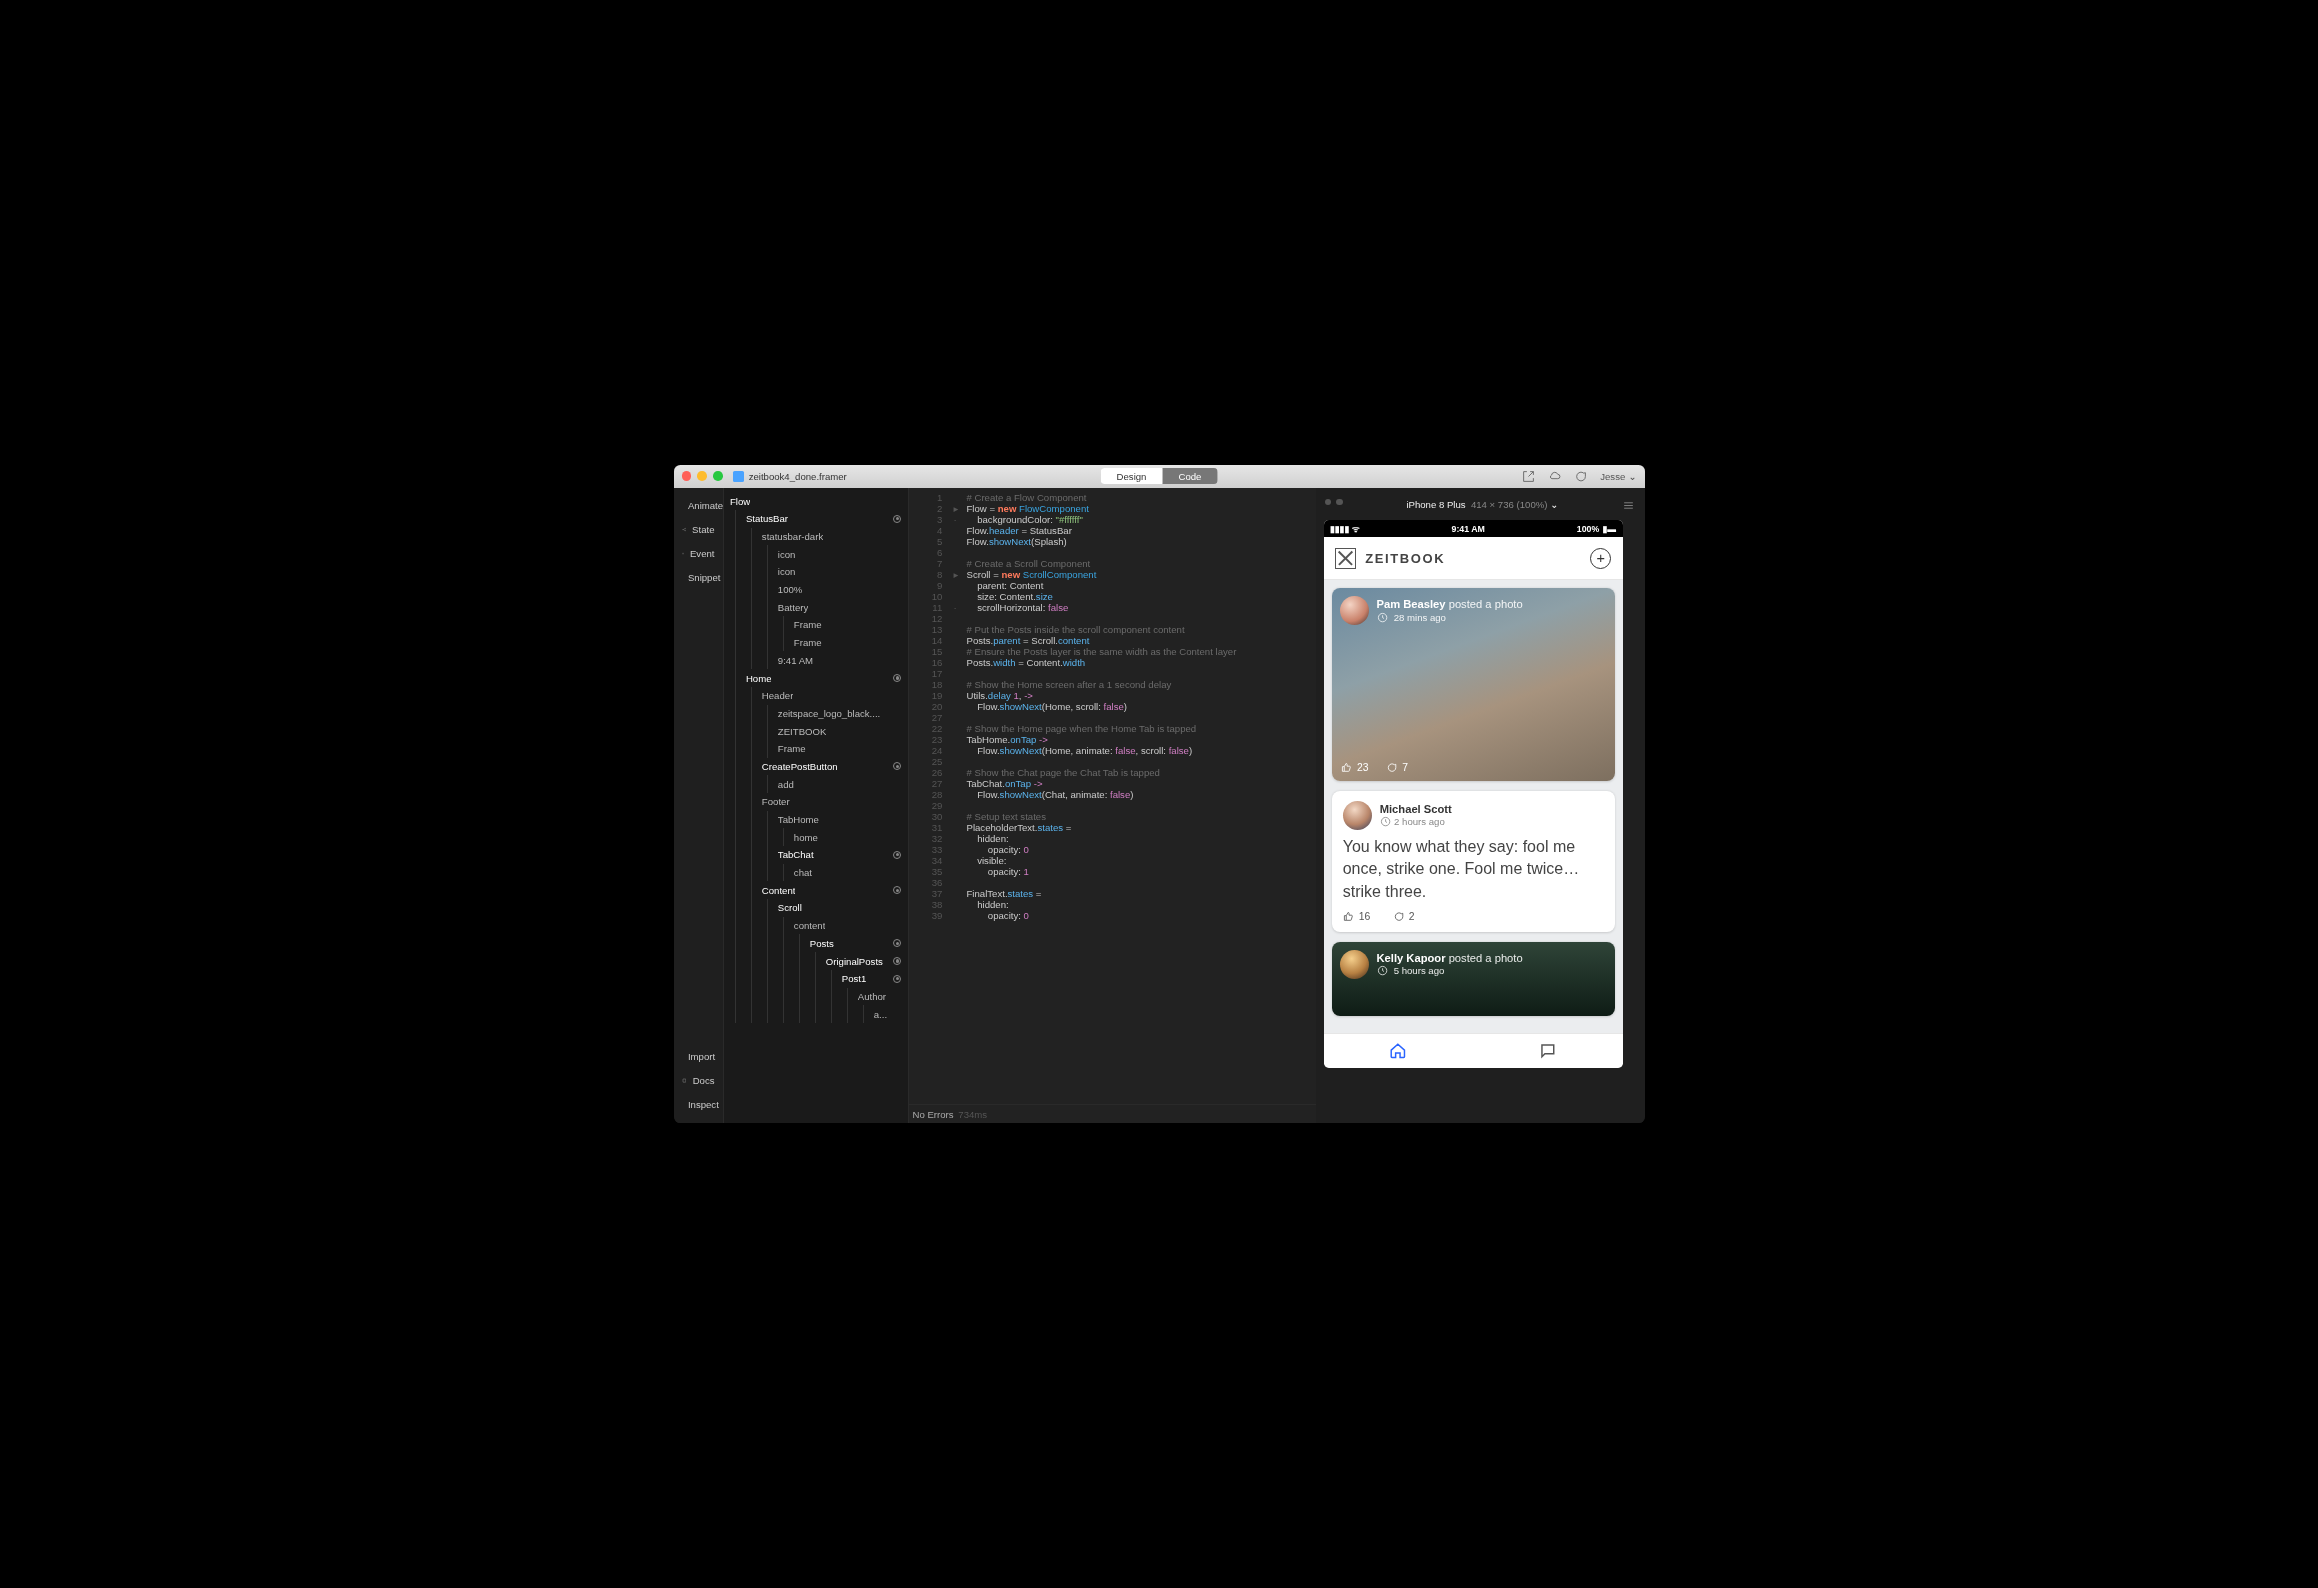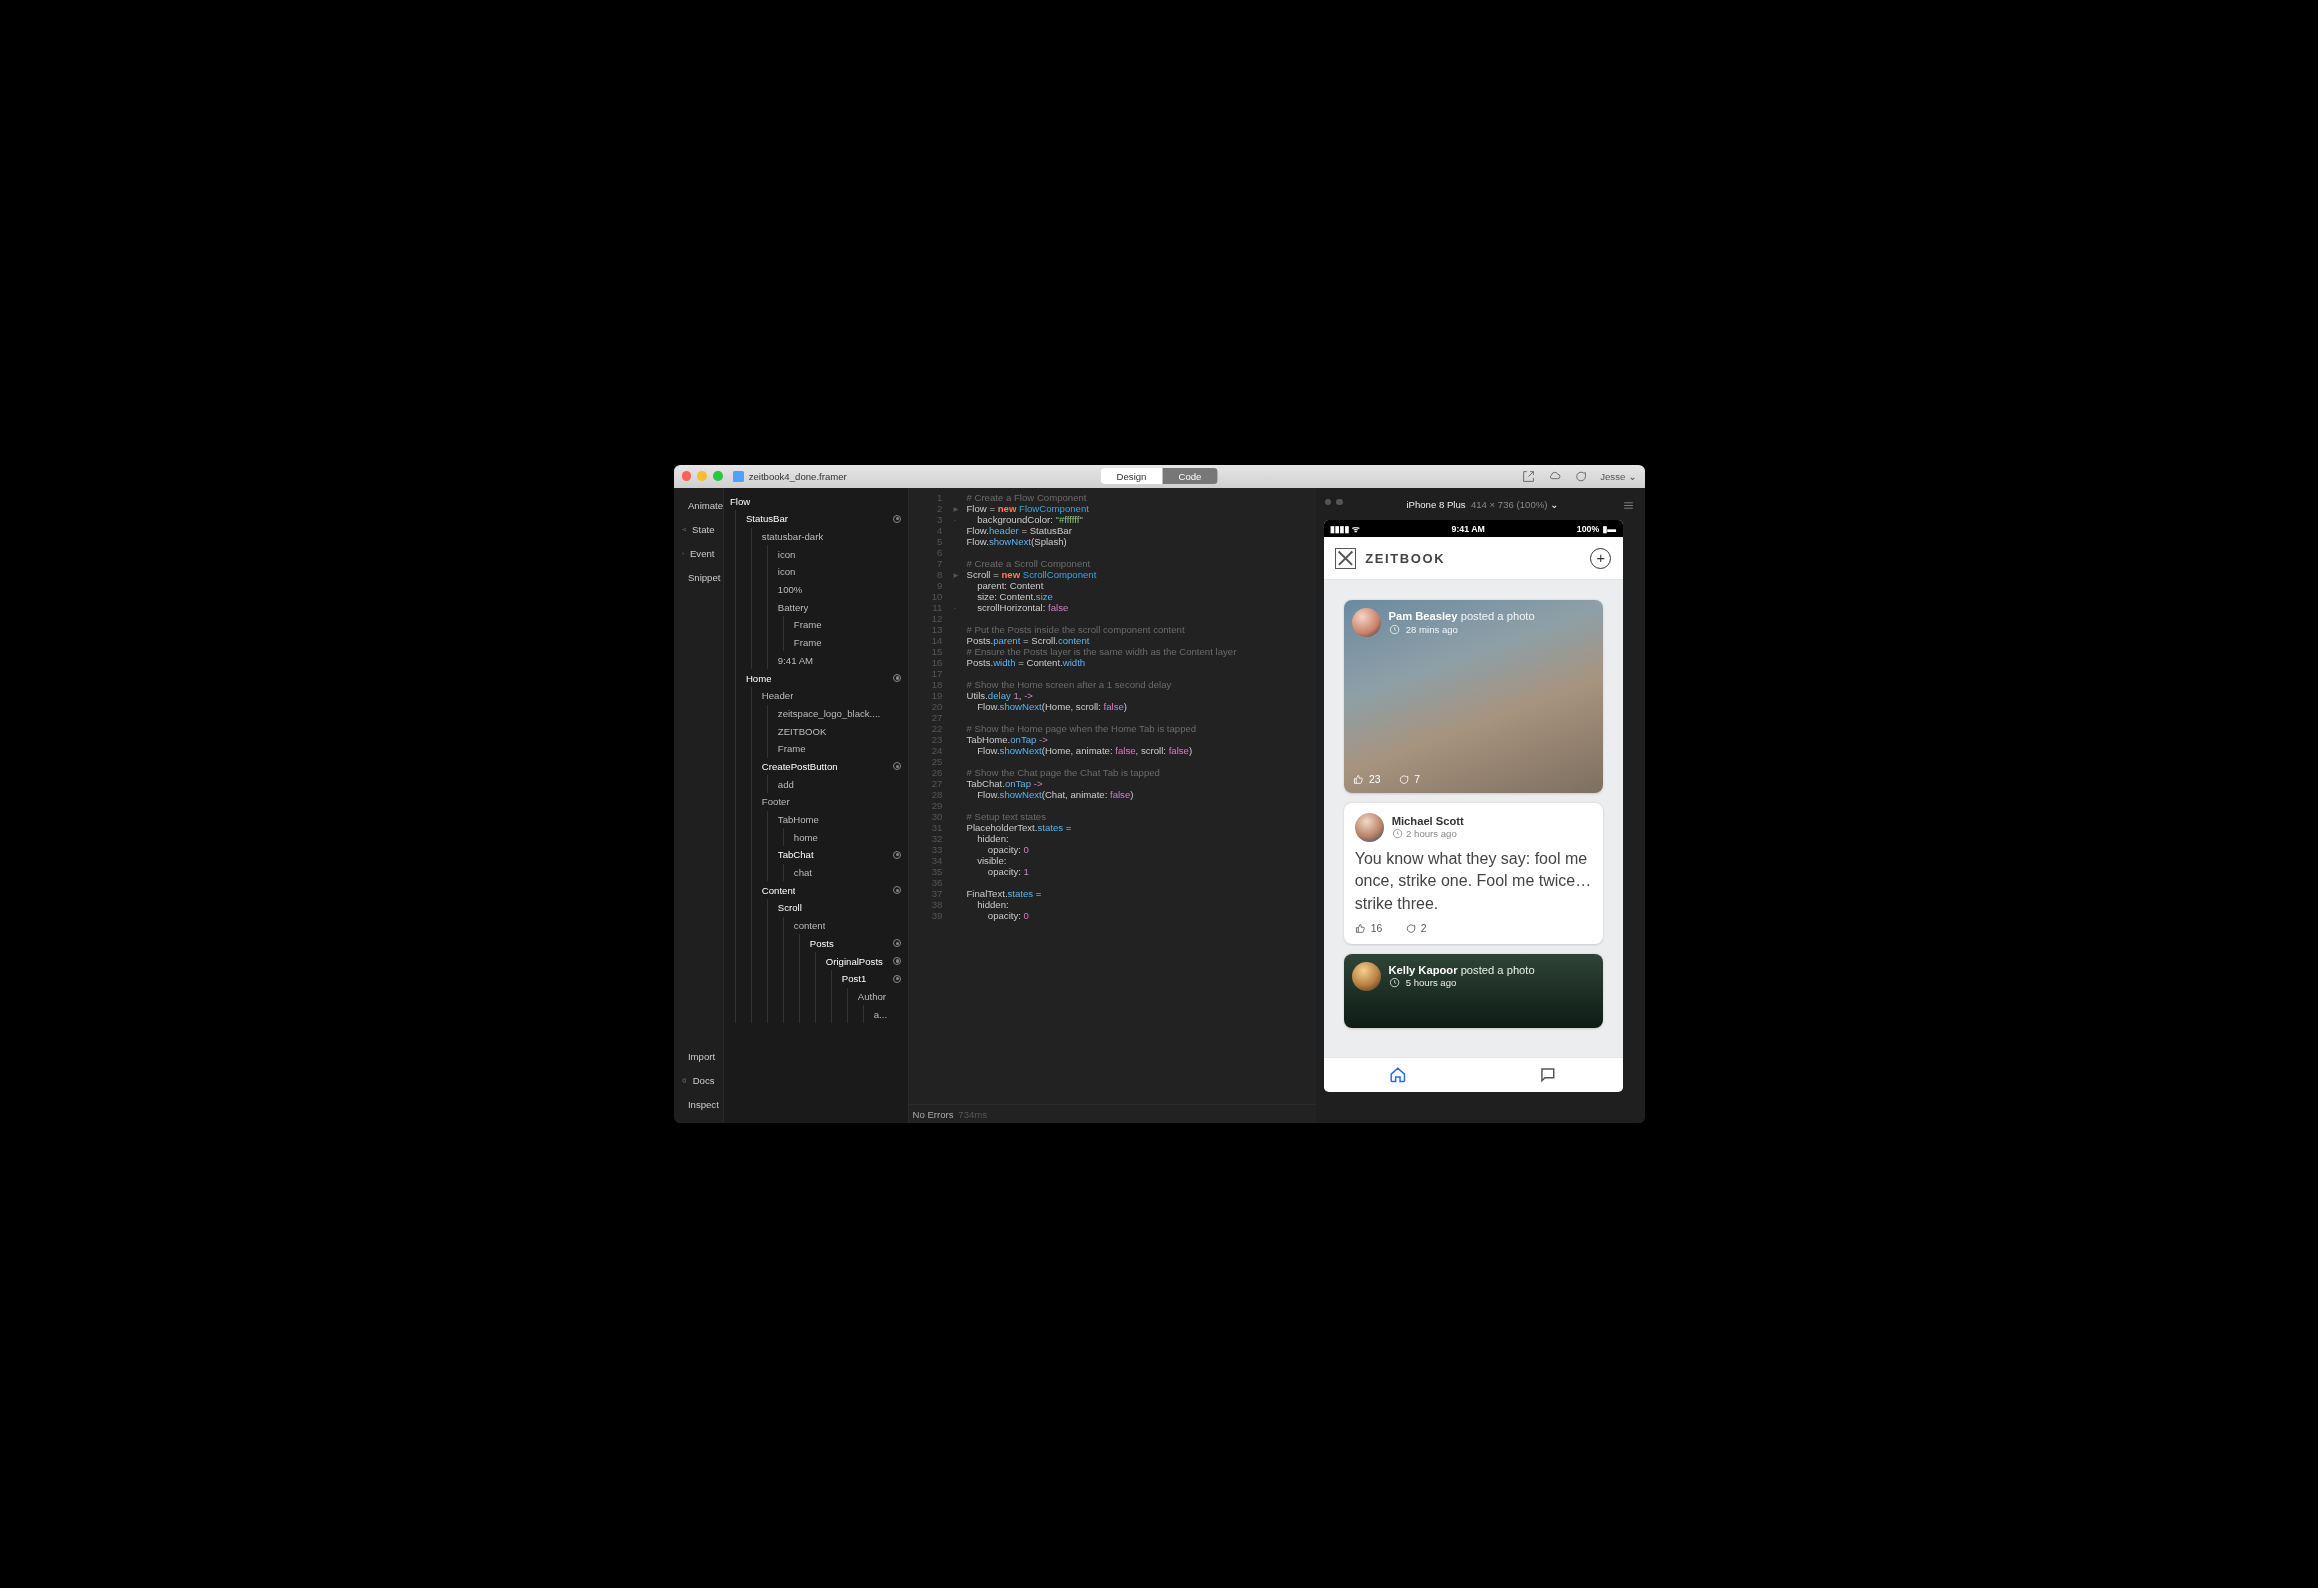--- a/index.html
+++ b/index.html
@@ -106,21 +106,21 @@
 .statusbar .time { margin: 0 auto; }
 .statusbar .right { display:flex; align-items:center; gap:3.2px; }
 .phone-header { height: 43px; display:flex; align-items:center; padding:0 11.2px; border-bottom:0.8px solid #e6e6e6; }
 .zb-logo { width:21px; height:21px; border:1.6px solid #555; transform: rotate(0deg); margin-right:9.6px; position:relative; }
 .zb-logo::before, .zb-logo::after { content:""; position:absolute; background:#555; }
 .zb-logo::before { left:0; right:0; top:50%; height:1.6px; transform: translateY(-50%) rotate(45deg); }
 .zb-logo::after  { left:0; right:0; top:50%; height:1.6px; transform: translateY(-50%) rotate(-45deg); }
 .phone-header h1 { font-size:13px; letter-spacing:1.6px; color:#444; font-weight:700; }
 .circle-plus { margin-left:auto; width:21px; height:21px; border:1.6px solid #333; border-radius:50%; display:flex; align-items:center; justify-content:center; font-size:14.5px; color:#333; cursor:pointer; }
 
-.feed { flex:1; background:#ebedef; padding:20px; overflow:hidden; }
+.feed { flex:1; background:#ebedef; padding:8px; overflow:hidden; }
 
 .card { border-radius:8px; overflow:hidden; margin-bottom:9.6px; box-shadow: 0 0.8px 2.4px rgba(0,0,0,.15); }
 .photo-card { height: 193px; position:relative; color:#fff; }
 .photo-card.landscape { background: linear-gradient(160deg,#6b8aa0 0%, #8ea0a7 35%, #a7937e 60%, #7d6f5f 100%); }
 .photo-card.forest    { height: 74px; background: linear-gradient(180deg,#2f4438 0%, #0e1c15 100%); }
 .card-head { position:absolute; top:8px; left:8px; right:8px; display:flex; align-items:center; gap:8px; }
 .avatar { width:29px; height:29px; border-radius:50%; flex:none; display:flex; align-items:center; justify-content:center; color:#fff; font-weight:700; }
 .avatar.pam { background: radial-gradient(circle at 35% 30%, #f4d4c5, #c9816a 60%, #3a2d2a); }
 .avatar.kelly { background: radial-gradient(circle at 40% 30%, #f5cf8c, #b78042 55%, #3b2518); }
 .avatar.michael { background: radial-gradient(circle at 40% 30%, #f3d8c5, #b88569 55%, #2a395a); }

